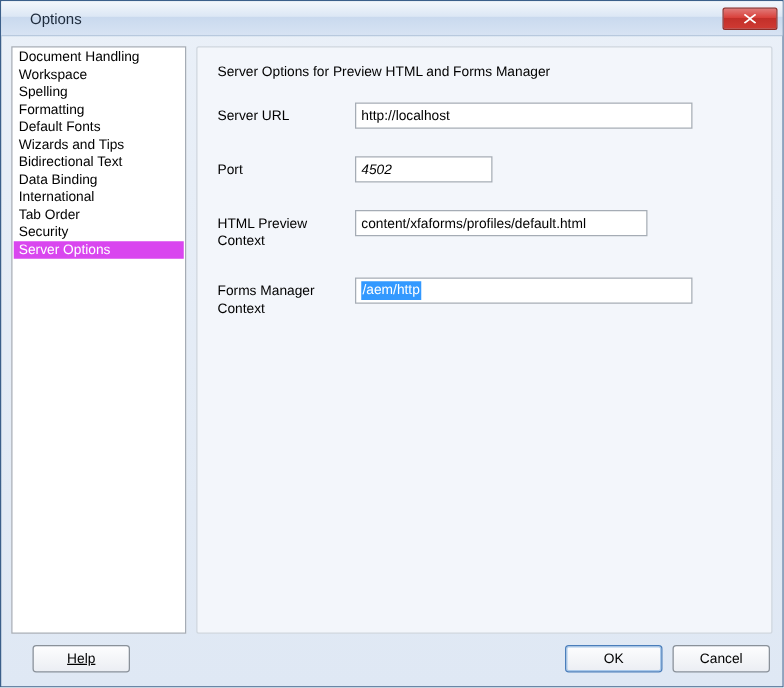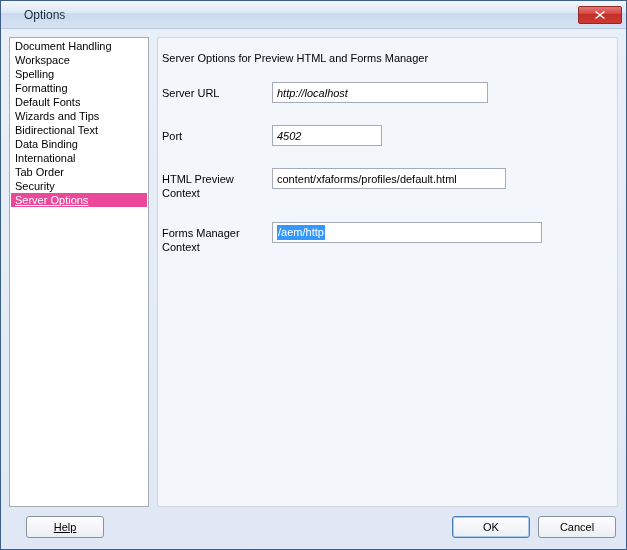--- a/index.html
+++ b/index.html
@@ -66,30 +66,29 @@
   }
   .category-item {
     padding: 0 4px;
     line-height: 14px;
     font-size: 11px;
     color: #000;
     white-space: nowrap;
     cursor: pointer;
   }
   .category-item.selected {
-    background: #ec4899;
+    background: #d946ef;
     color: #fff;
-    text-decoration: underline;
   }
   .panel {
     flex: 1;
     border: 1px solid #cfd6de;
     background: #f3f6fb;
     border-radius: 2px;
-    padding: 14px 4px;
+    padding: 14px 16px;
     position: relative;
   }
   .panel-title {
     font-size: 11px;
     color: #000;
     margin-bottom: 18px;
   }
   .form-row {
     display: flex;
     align-items: flex-start;
@@ -104,21 +103,21 @@
   }
   .form-input {
     font-family: inherit;
     font-size: 11px;
     height: 21px;
     border: 1px solid #a5acb5;
     background: #fff;
     padding: 2px 4px;
     outline: none;
   }
-  .input-url { width: 216px; font-style: italic; }
+  .input-url { width: 270px; }
   .input-port { width: 110px; font-style: italic; }
   .input-ctx { width: 234px; }
   .sel-wrap {
     position: relative;
     width: 270px;
     height: 21px;
     border: 1px solid #a5acb5;
     background: #fff;
     padding: 2px 4px;
     display: flex;

